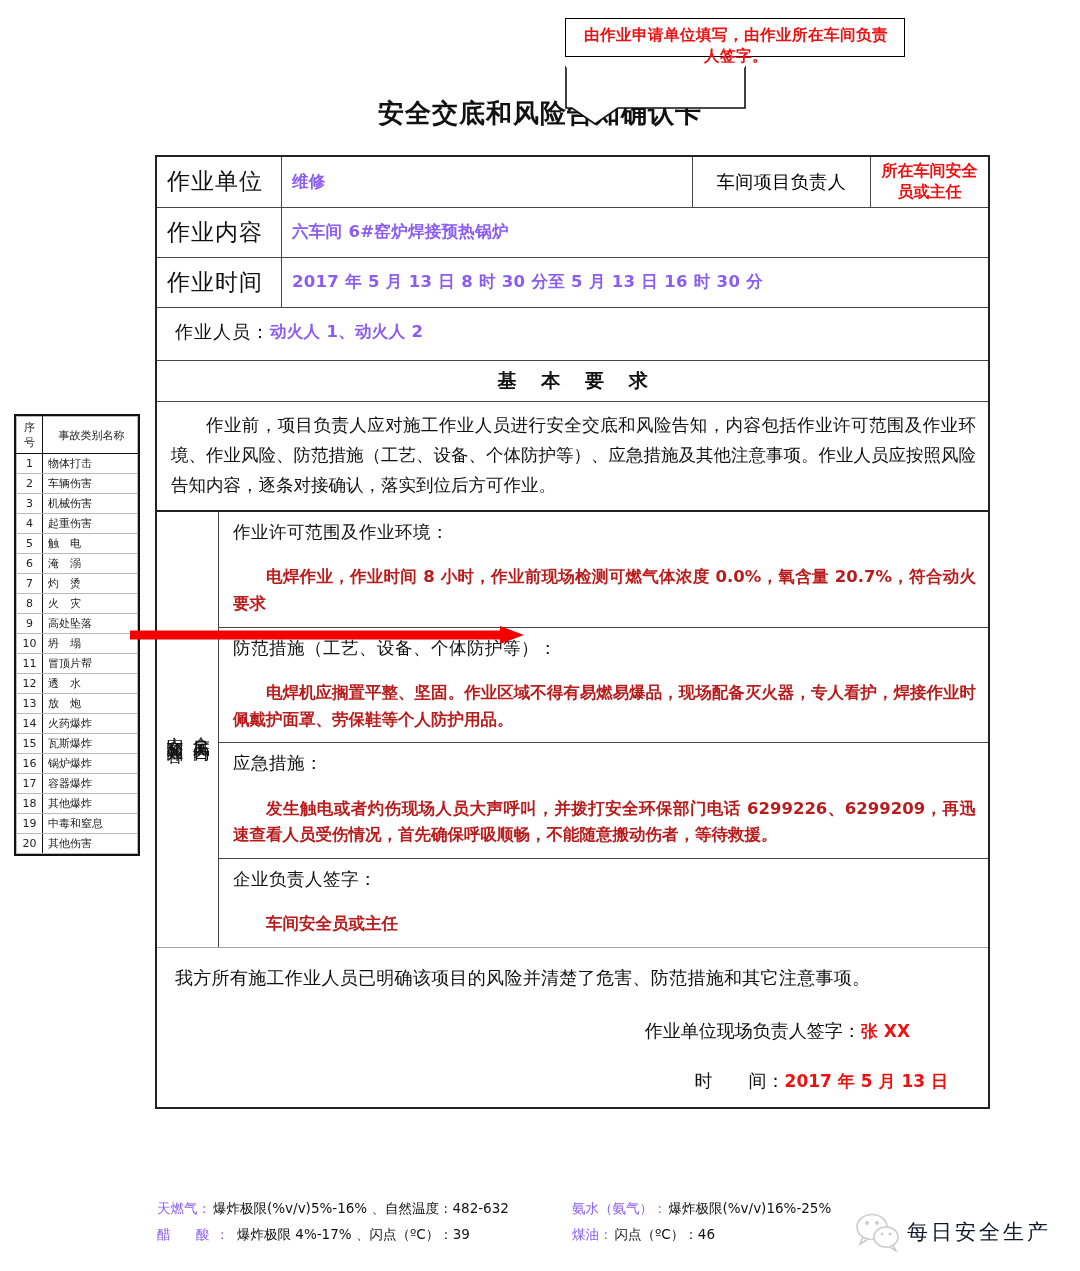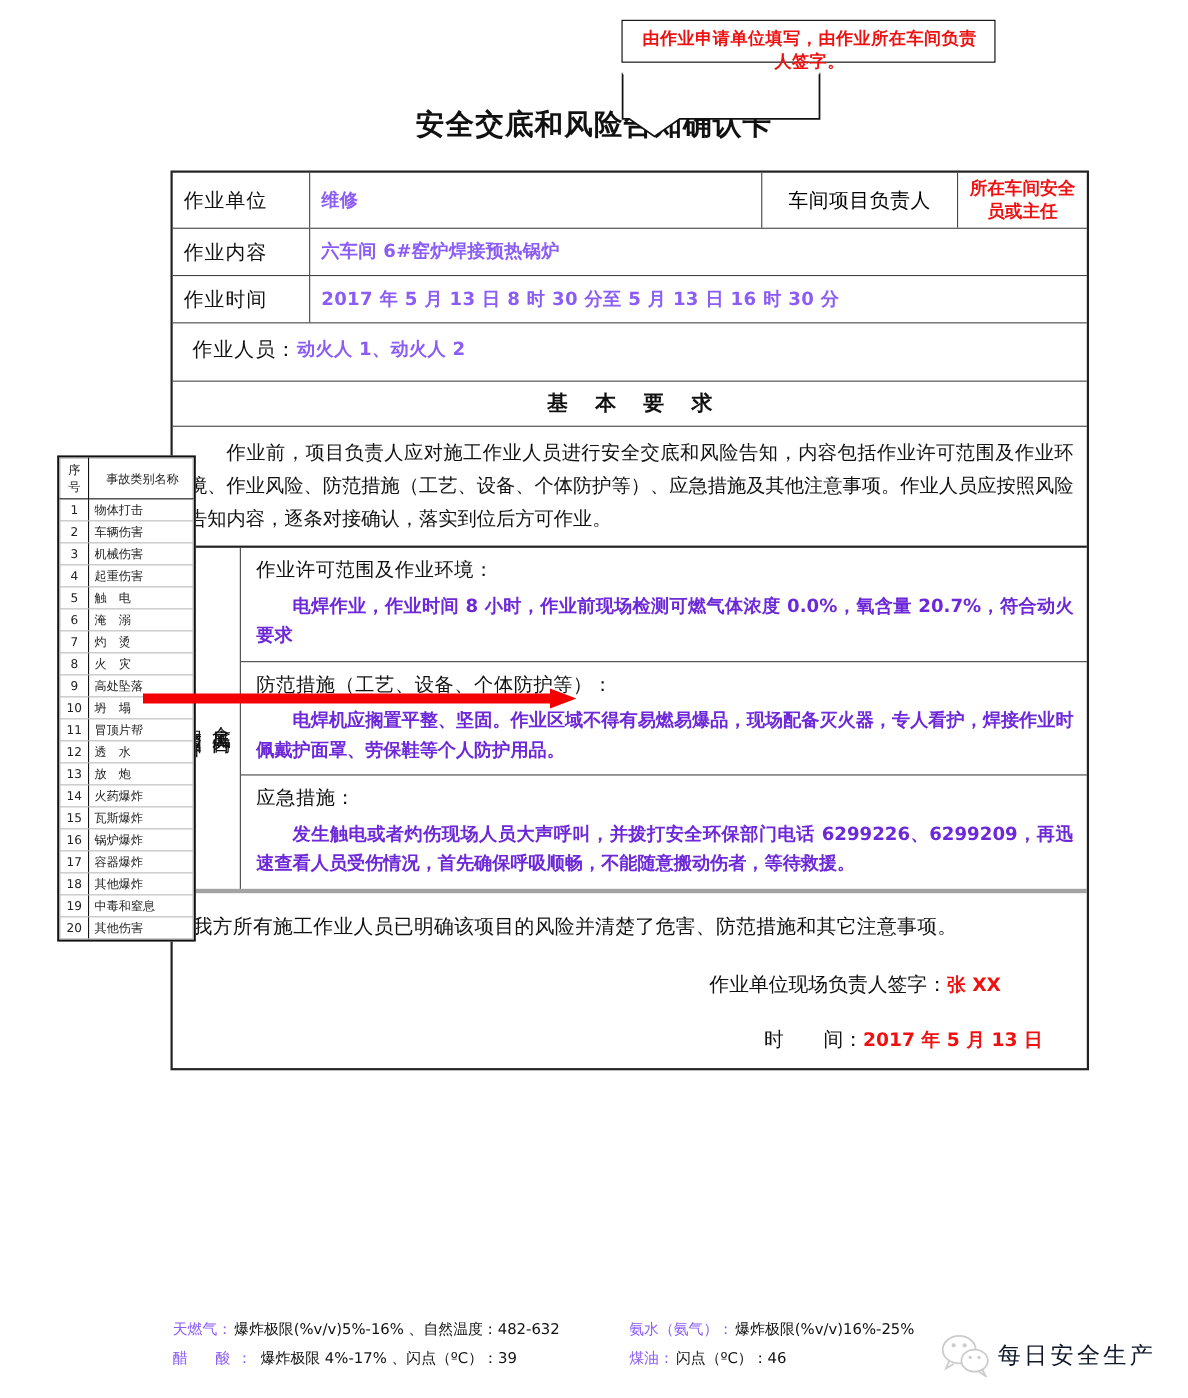--- a/index.html
+++ b/index.html
@@ -35,21 +35,20 @@
   }
 
   
   #side-table {
     position:absolute; left:14px; top:414px; width:126px;
     border:2px solid #111; background:#fff;
     border-collapse:collapse;
     font-family:"DejaVu Sans","Liberation Sans",sans-serif;
     font-size:11px; color:#222;
     z-index:3;
-    margin-left:38px;
   }
   #side-table table { border-collapse:collapse; width:100%; }
   #side-table td, #side-table th {
     border:0.8px solid #b9b9b9;
     padding:2px 3px;
     font-weight:normal;
   }
   #side-table .num { width:26px; text-align:center; border-right:1.6px solid #111; }
   #side-table thead td { border-bottom:1.6px solid #111; text-align:center; padding:3px 2px; }
   #side-table thead .num { text-align:center; }
@@ -62,21 +61,21 @@
   #form {
     position:absolute; left:155px; top:155px; width:835px;
     border:2px solid #222;
     z-index:2; background:#fff;
   }
   .row { display:flex; border-bottom:1.4px solid #444; }
   .row:last-child { border-bottom:none; }
   .cell { padding:9px 10px; }
   .lbl {
     width:125px; flex:0 0 125px; border-right:1.4px solid #444;
-    font-size:18px; color:#111; display:flex; align-items:center;
+    font-size:23px; color:#111; display:flex; align-items:center;
     justify-content:flex-start; letter-spacing:1px;
   }
   .val { flex:1; font-size:18px; display:flex; align-items:center; }
   .valred {
     color:#8b5cf6; font-weight:bold;
     font-family:"DejaVu Sans","Liberation Sans",sans-serif; font-size:16.5px;
     letter-spacing:0.3px;
   }
   .c-owner {
     width:178px; flex:0 0 178px; border-left:1.4px solid #444;
@@ -109,30 +108,30 @@
     display:flex; align-items:center; justify-content:center;
     font-size:17px; color:#111;
   }
   .vlabel .vcols { display:flex; flex-direction:row-reverse; gap:2px; }
   .vlabel .vcol { writing-mode:vertical-rl; text-orientation:upright; line-height:1.42; letter-spacing:2px; }
   .content-rows { flex:1; }
   .crow { border-bottom:1.4px solid #444; padding:7px 12px 9px 14px; }
   .crow:last-child { border-bottom:none; }
   .chead { font-size:17.5px; color:#111; letter-spacing:0.5px; line-height:1.5; }
   .cbody {
-    color:#6d28d9; font-weight:bold;
+    color:#b91c1c; font-weight:bold;
     font-family:"DejaVu Sans","Liberation Sans",sans-serif;
     font-size:16.5px; line-height:1.62; text-indent:2em; text-align:justify;
-    margin-top:7px;
+    margin-top:19px;
   }
   .cbody.noind { text-indent:0; }
   .risk-body { min-height:56px; text-indent:0; padding-left:216px; padding-top:10px; }
 
   
-  .declare { border-top:4px solid #a3a3a3; padding:16px 18px 14px 18px; }
+  .declare { border-top:1px solid #a3a3a3; padding:16px 18px 14px 18px; }
   .declare .dtext { font-size:18px; line-height:1.6; color:#111; letter-spacing:0.3px; }
   .declare .dsign { text-align:right; font-size:18px; margin-top:26px; padding-right:60px; color:#111; }
   .declare .ddate { text-align:right; font-size:18px; margin-top:26px; padding-right:22px; color:#111; }
   .declare .sigred, .declare .datered {
     color:#ee1111; font-weight:bold;
     font-family:"DejaVu Sans","Liberation Sans",sans-serif; font-size:17px;
   }
 
   
   #footer {
@@ -308,20 +307,24 @@
           <div class="cbody">电焊作业，作业时间 8 小时，作业前现场检测可燃气体浓度 0.0%，氧含量 20.7%，符合动火要求</div>
         </div>
         <div class="crow">
           <div class="chead">防范措施（工艺、设备、个体防护等）：</div>
           <div class="cbody">电焊机应搁置平整、坚固。作业区域不得有易燃易爆品，现场配备灭火器，专人看护，焊接作业时佩戴护面罩、劳保鞋等个人防护用品。</div>
         </div>
         <div class="crow">
           <div class="chead">应急措施：</div>
           <div class="cbody">发生触电或者灼伤现场人员大声呼叫，并拨打安全环保部门电话 6299226、6299209，再迅速查看人员受伤情况，首先确保呼吸顺畅，不能随意搬动伤者，等待救援。</div>
         </div>
+        <div class="crow">
+          <div class="chead">企业负责人签字：</div>
+          <div class="cbody noind" style="padding-left: 2em;">车间安全员或主任</div>
+        </div>
       </div>
   </div>
 
   <div class="declare">
     <div class="dtext">我方所有施工作业人员已明确该项目的风险并清楚了危害、防范措施和其它注意事项。</div>
     <div class="dsign">
       <span>作业单位现场负责人签字：</span><span class="sigred">张 XX</span>
     </div>
     <div class="ddate">
       <span>时　　间：</span><span class="datered">2017 年 5 月 13 日</span>

